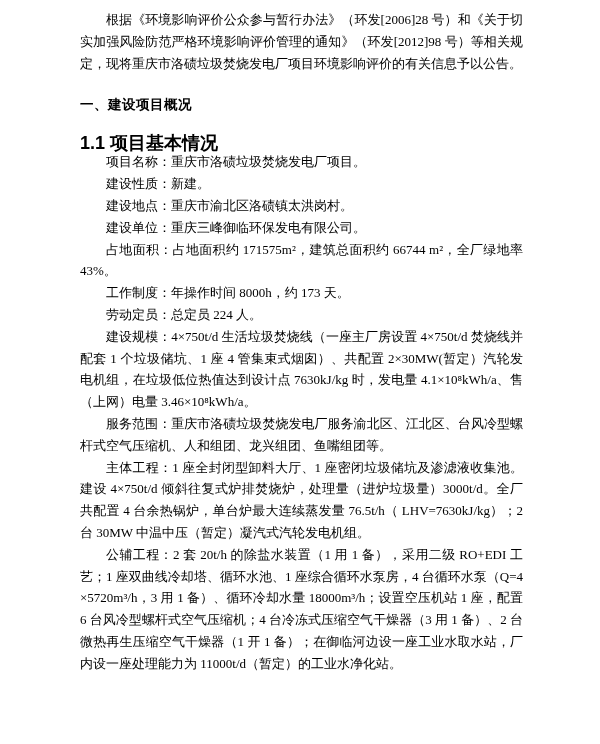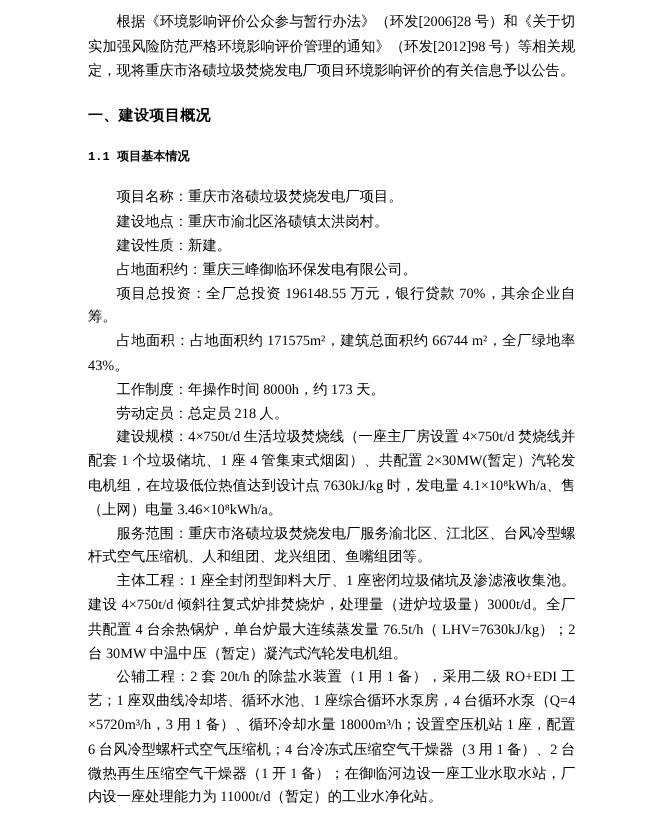--- a/index.html
+++ b/index.html
@@ -32,44 +32,42 @@
   }
   .h1 {
     font-family: "Liberation Sans", "DejaVu Sans", sans-serif;
     font-size: 13.5px;
     font-weight: bold;
     line-height: 16px;
     margin: 23px 0 0 0;
     letter-spacing: 0.5px;
   }
   .h2 {
-    font-family: Liberation Mono, monospace;
-    font-size: 11px;
+    font-family: Liberation Sans, sans-serif;
+    font-size: 18px;
     font-weight: bold;
     line-height: 16px;
     margin: 22px 0 0 0;
   }
   .body-start {
-    margin-top: 17px;
   }
 </style>
 </head>
 <body>
 
 <div class="page">
   <p class="para intro">根据《环境影响评价公众参与暂行办法》（环发[2006]28 号）和《关于切实加强风险防范严格环境影响评价管理的通知》（环发[2012]98 号）等相关规定，现将重庆市洛碛垃圾焚烧发电厂项目环境影响评价的有关信息予以公告。</p>
 
   <div class="h1">一、建设项目概况</div>
   <div class="h2">1.1 项目基本情况</div>
 
   <p class="para body-start">项目名称：重庆市洛碛垃圾焚烧发电厂项目。</p>
+  <p class="para">建设性质：新建。</p>
   <p class="para">建设地点：重庆市渝北区洛碛镇太洪岗村。</p>
-  <p class="para">建设性质：新建。</p>
-  <p class="para">占地面积约：重庆三峰御临环保发电有限公司。</p>
-  <p class="para">项目总投资：全厂总投资 196148.55 万元，银行贷款 70%，其余企业自筹。</p>
+  <p class="para">建设单位：重庆三峰御临环保发电有限公司。</p>
   <p class="para">占地面积：占地面积约 171575m²，建筑总面积约 66744 m²，全厂绿地率 43%。</p>
   <p class="para">工作制度：年操作时间 8000h，约 173 天。</p>
-  <p class="para">劳动定员：总定员 218 人。</p>
+  <p class="para">劳动定员：总定员 224 人。</p>
   <p class="para">建设规模：4×750t/d 生活垃圾焚烧线（一座主厂房设置 4×750t/d 焚烧线并配套 1 个垃圾储坑、1 座 4 管集束式烟囱）、共配置 2×30MW(暂定）汽轮发电机组，在垃圾低位热值达到设计点 7630kJ/kg 时，发电量 4.1×10⁸kWh/a、售（上网）电量 3.46×10⁸kWh/a。</p>
   <p class="para">服务范围：重庆市洛碛垃圾焚烧发电厂服务渝北区、江北区、台风冷型螺杆式空气压缩机、人和组团、龙兴组团、鱼嘴组团等。</p>
   <p class="para">主体工程：1 座全封闭型卸料大厅、1 座密闭垃圾储坑及渗滤液收集池。建设 4×750t/d 倾斜往复式炉排焚烧炉，处理量（进炉垃圾量）3000t/d。全厂共配置 4 台余热锅炉，单台炉最大连续蒸发量 76.5t/h（ LHV=7630kJ/kg）；2 台 30MW 中温中压（暂定）凝汽式汽轮发电机组。</p>
   <p class="para">公辅工程：2 套 20t/h 的除盐水装置（1 用 1 备），采用二级 RO+EDI 工艺；1 座双曲线冷却塔、循环水池、1 座综合循环水泵房，4 台循环水泵（Q=4×5720m³/h，3 用 1 备）、循环冷却水量 18000m³/h；设置空压机站 1 座，配置 6 台风冷型螺杆式空气压缩机；4 台冷冻式压缩空气干燥器（3 用 1 备）、2 台微热再生压缩空气干燥器（1 开 1 备）；在御临河边设一座工业水取水站，厂内设一座处理能力为 11000t/d（暂定）的工业水净化站。</p>
 </div>
 
 </body></html>

